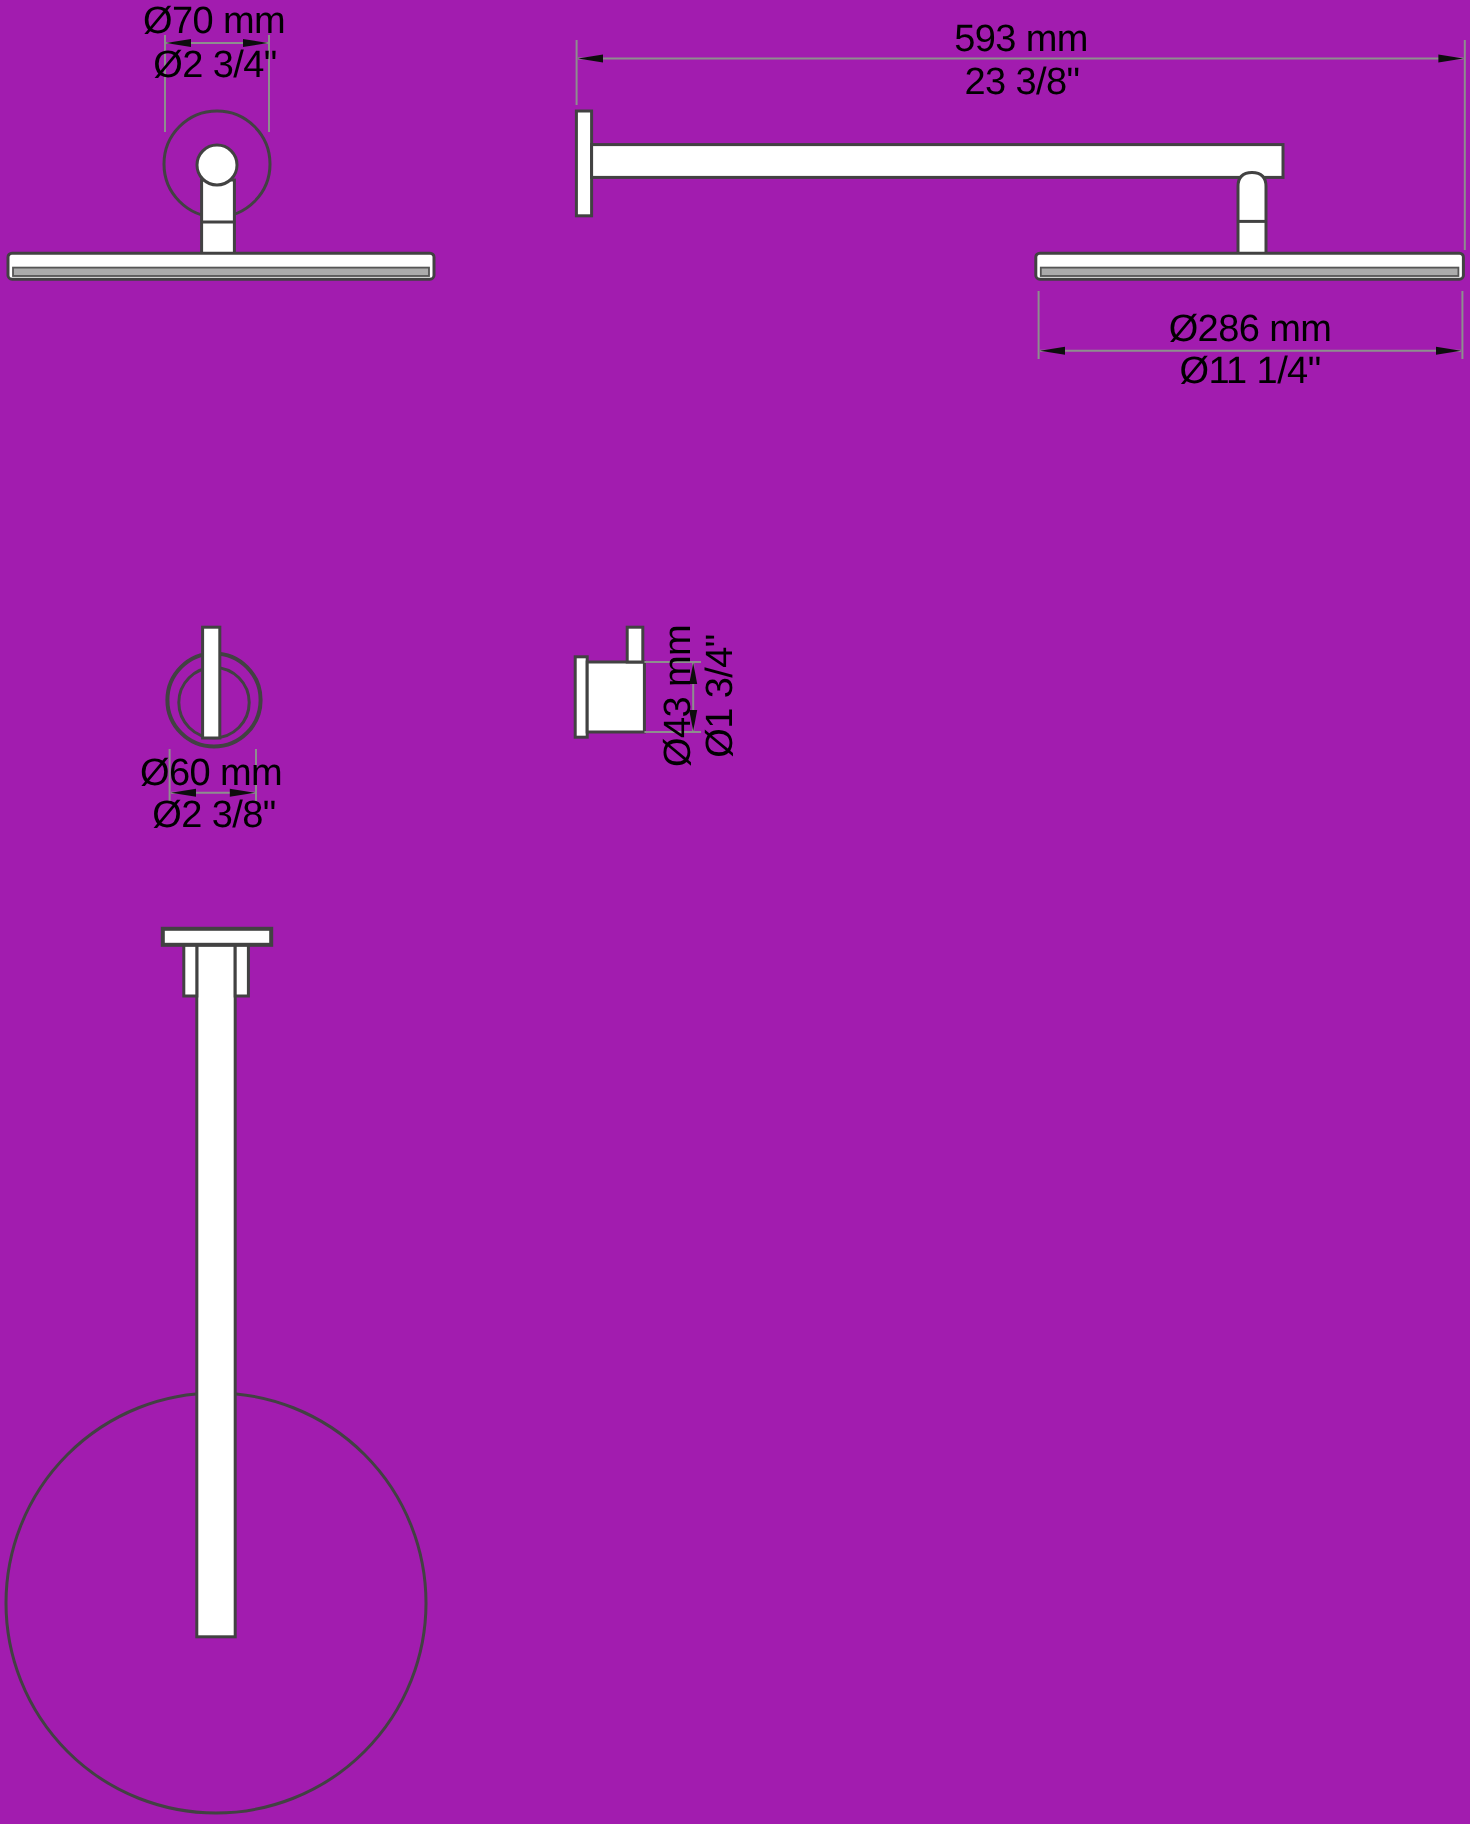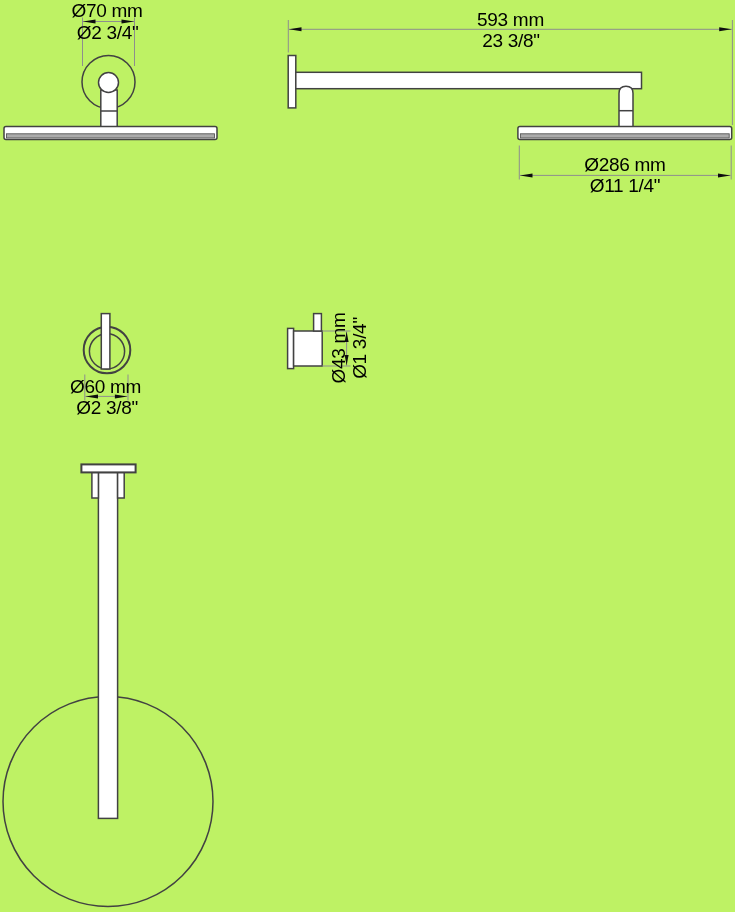--- a/index.html
+++ b/index.html
@@ -1,16 +1,16 @@
 <!DOCTYPE html>
 <html><head>
 <meta charset="utf-8">
 <style>
   html,body{margin:0;padding:0;background:#ffffff;}
-  .stage{position:relative;width:735px;height:912px;background:#bef264;overflow:hidden;}
+  .stage{position:relative;width:735px;height:912px;background:#a21caf;overflow:hidden;}
   svg{display:block;}
   .part{fill:none;stroke:#424242;stroke-width:1.5;}
   .partw{fill:#ffffff;stroke:#424242;stroke-width:1.5;}
   .thick{stroke-width:2;}
   .ext{fill:none;stroke:#8e8e8e;stroke-width:1;}
   .dim{fill:none;stroke:#8e8e8e;stroke-width:1;}
   .ah{fill:#0d0d0d;stroke:none;}
   .face{fill:#ababab;stroke:#555555;stroke-width:0.9;}
   text.lbl{font-family:"Liberation Sans","DejaVu Sans",sans-serif;font-size:19px;fill:#000000;letter-spacing:-0.3px;}
 </style>

